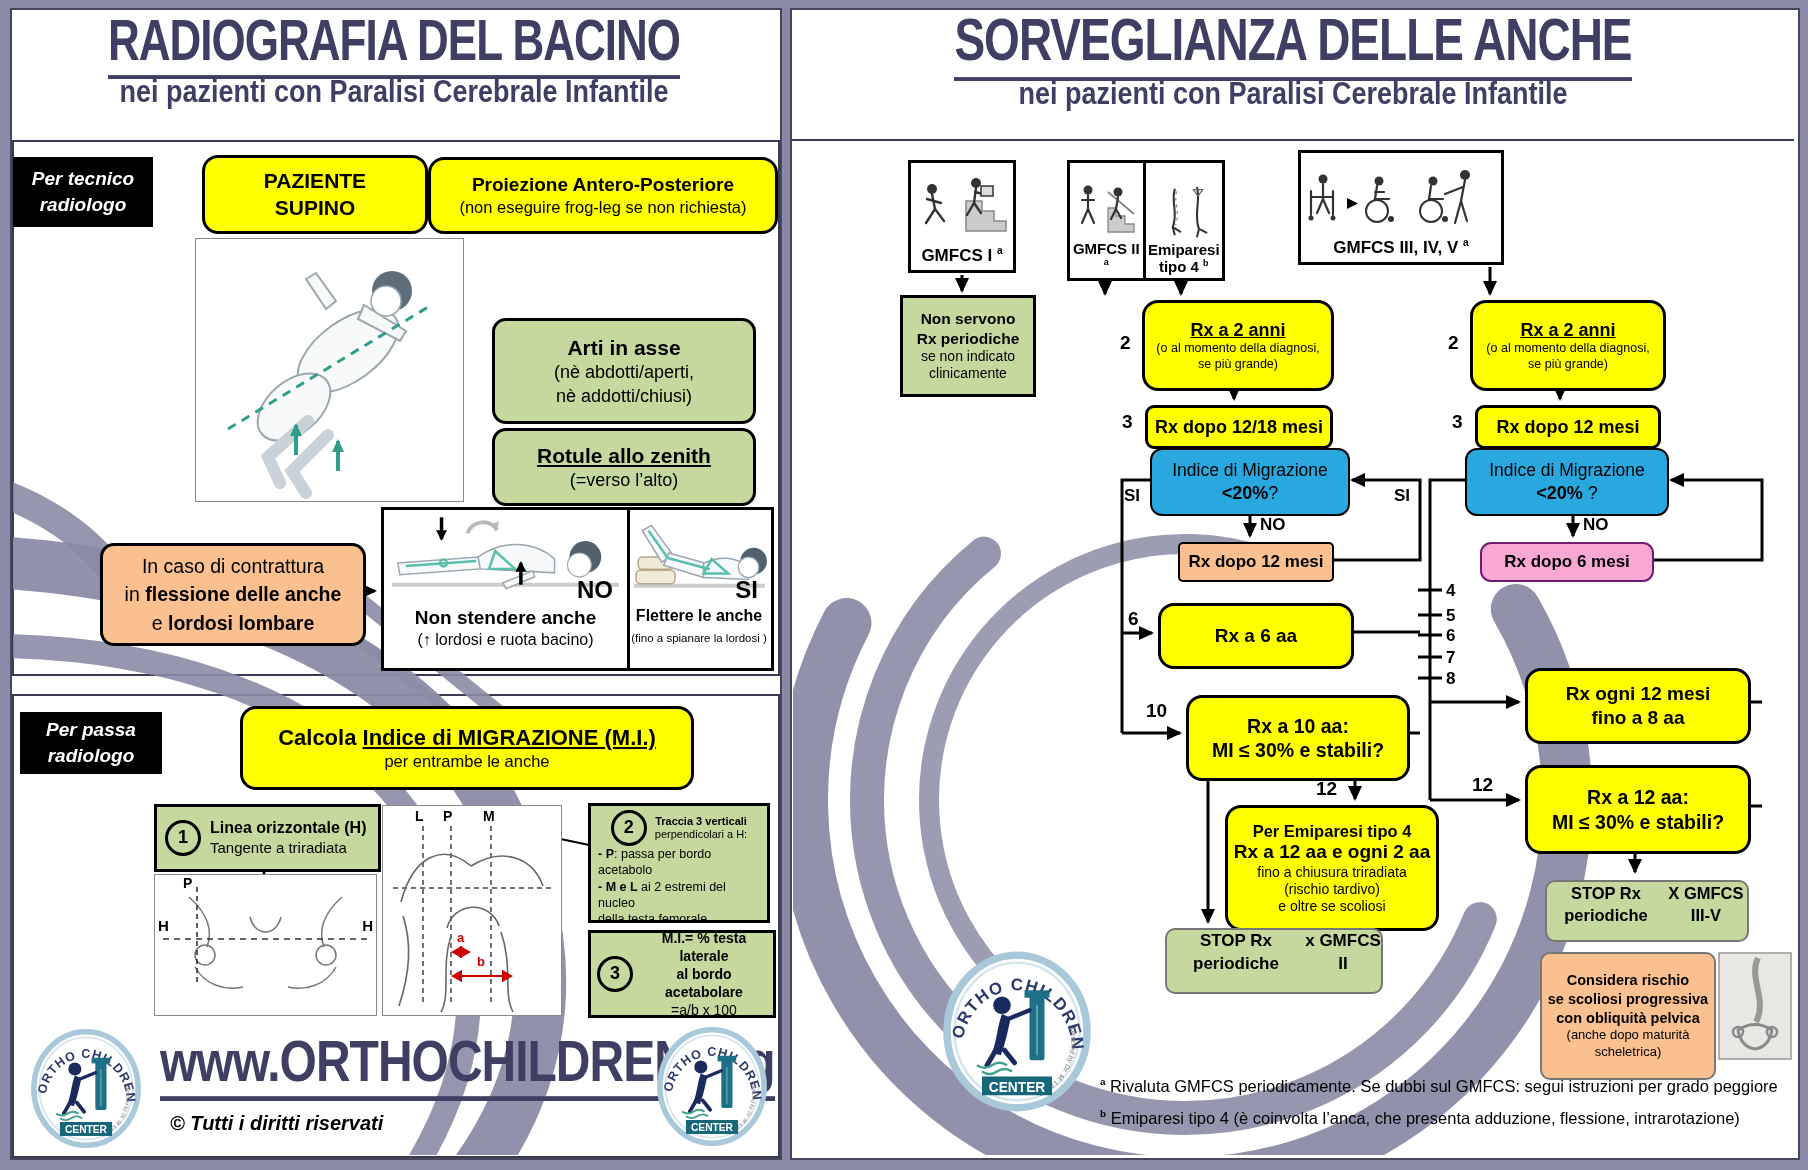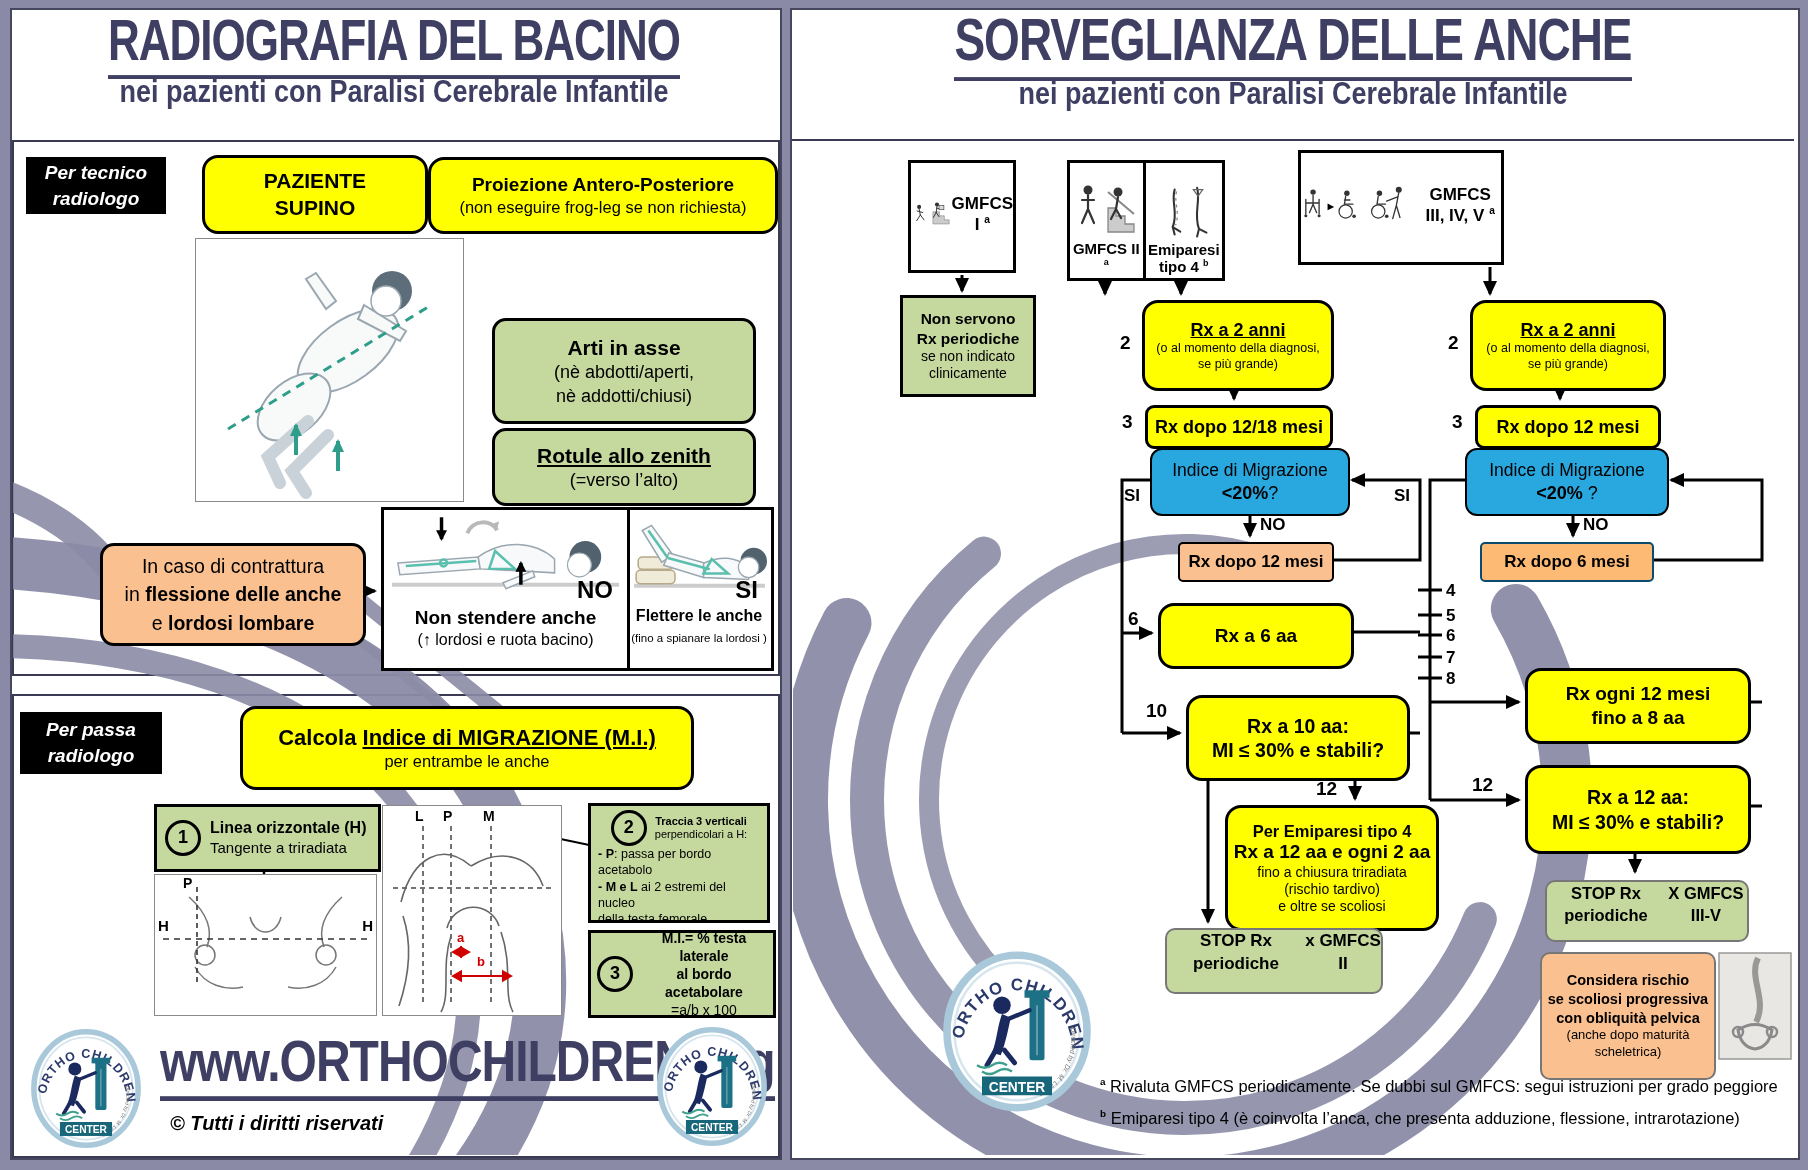--- a/index.html
+++ b/index.html
@@ -18,21 +18,21 @@
   .gbox{background:#C5D89E;border:3px solid #000;border-radius:14px;text-align:center;
         display:flex;flex-direction:column;justify-content:center;line-height:1.3;}
   .gsq{background:#C5D89E;border:3px solid #000;text-align:center;
        display:flex;flex-direction:column;justify-content:center;line-height:1.3;}
   .obox{background:#FAC090;border:3px solid #000;border-radius:14px;text-align:center;
         display:flex;flex-direction:column;justify-content:center;line-height:1.45;}
   .bbox{background:#29A8E0;border:2.5px solid #000;border-radius:12px;text-align:center;
         display:flex;flex-direction:column;justify-content:center;line-height:1.3;}
   .blackbox{background:#000;color:#fff;font-style:italic;font-weight:bold;text-align:center;
         display:flex;flex-direction:column;justify-content:center;line-height:1.35;font-size:19px;}
-  .hbox{background:#fff;border:3px solid #000;text-align:center;display:flex;flex-direction:row;
+  .hbox{background:#fff;border:3px solid #000;text-align:center;display:flex;flex-direction:column;
         align-items:center;justify-content:flex-end;}
   .stopbox{background:#C5D89E;border:2px solid #777;border-radius:10px;text-align:center;
         display:flex;justify-content:center;line-height:1.35;}
   .riskbox{background:#FAC090;border:2px solid #777;border-radius:10px;text-align:center;
         display:flex;flex-direction:column;justify-content:center;line-height:1.3;}
   .fl{position:absolute;z-index:4;font-weight:bold;font-size:18px;}
   .numc{display:inline-flex;align-items:center;justify-content:center;width:30px;height:30px;
         border:3px solid #000;border-radius:50%;font-weight:bold;font-size:18px;flex:none;background:transparent;}
   .sketch{background:#fff;border:1.5px solid #8a8a8a;}
   sup{font-size:.6em}
@@ -114,21 +114,21 @@
       <path d="M 1430 800 H 1519" marker-end="url(#m)"></path>
       <path d="M 1635 850 L 1635 872" marker-end="url(#m)"></path>
     </g>
   </svg>
 
   <div class="abs tc" style="left:10px;top:24px;width:768px">
     <span class="cond u" style="font-size:44px;border-bottom:3px solid #3F3F63;text-decoration:none;padding-bottom:2px">RADIOGRAFIA DEL BACINO</span><br>
     <span class="cond" style="font-size:27px;letter-spacing:0;transform:scaleY(1.15)">nei pazienti con Paralisi Cerebrale Infantile</span>
   </div>
 
-  <div class="abs blackbox" style="left:26px;top:157px;width:140px;height:57px">
+  <div class="abs blackbox" style="left:13px;top:157px;width:140px;height:70px">
     <span>Per tecnico</span>
     <span>radiologo</span>
   </div>
 
   <div class="abs ybox" style="left:202px;top:155px;width:220px;height:73px;font-size:21px;font-weight:bold">
     <span>PAZIENTE</span>
     <span>SUPINO</span>
   </div>
 
   <div class="abs ybox" style="left:428px;top:157px;width:344px;height:71px">
@@ -479,21 +479,21 @@
   <span class="fl" style="left:1452px;top:411px;font-size:19px">3</span>
   <div class="abs ybox" style="left:1475px;top:405px;width:180px;height:38px;border-radius:9px">
     <span class="b" style="font-size:18px">Rx dopo 12 mesi</span>
   </div>
   <div class="abs bbox" style="left:1465px;top:448px;width:200px;height:64px">
     <span style="font-size:17.5px">Indice di Migrazione</span>
     <span style="font-size:18px"><span class="b">&lt;20%</span><span> ?</span></span>
   </div>
   <span class="fl" style="left:1394px;top:486px;font-size:17px">SI</span>
   <span class="fl" style="left:1583px;top:515px;font-size:17px">NO</span>
-  <div class="abs" style="left:1480px;top:542px;width:170px;height:36px;background:#fdba74;border:2px solid #0c4a6e;border-radius:5px;display:flex;align-items:center;justify-content:center">
+  <div class="abs" style="left:1480px;top:542px;width:170px;height:36px;background:#f9a8d4;border:2px solid #701a75;border-radius:11px;display:flex;align-items:center;justify-content:center">
     <span class="b" style="font-size:17px">Rx dopo 6 mesi</span>
   </div>
   <span class="fl" style="left:1446px;top:581px;font-size:17px">4</span>
   <span class="fl" style="left:1446px;top:606px;font-size:17px">5</span>
   <span class="fl" style="left:1446px;top:626px;font-size:17px">6</span>
   <span class="fl" style="left:1446px;top:648px;font-size:17px">7</span>
   <span class="fl" style="left:1446px;top:669px;font-size:17px">8</span>
   <div class="abs ybox" style="left:1525px;top:668px;width:220px;height:70px">
     <span class="b" style="font-size:19px">Rx ogni 12 mesi</span>
     <span class="b" style="font-size:19px">fino a 8 aa</span>

